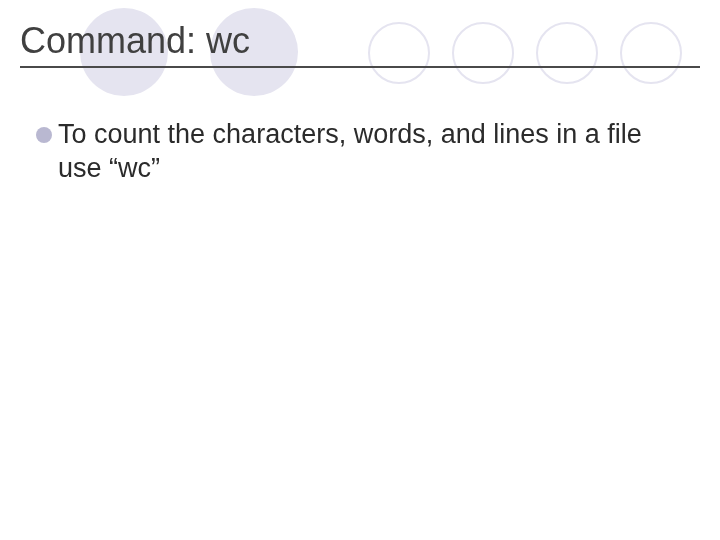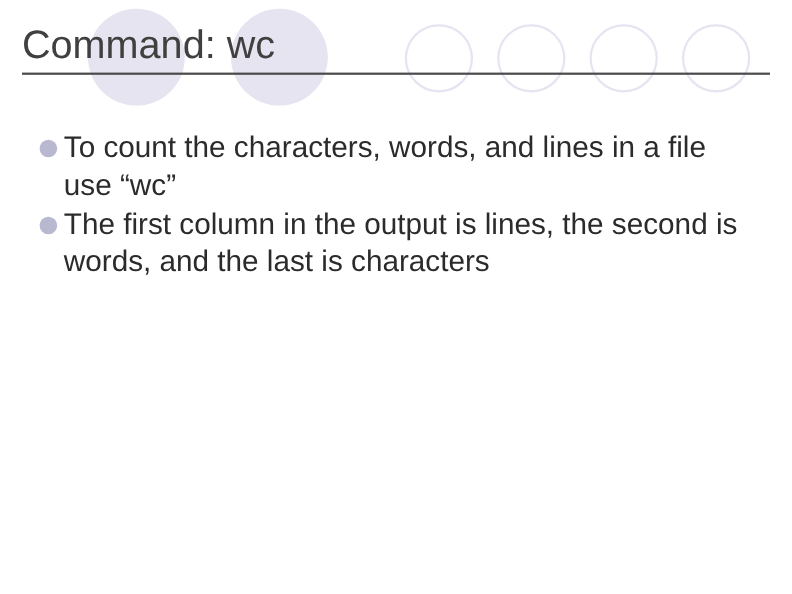--- a/index.html
+++ b/index.html
@@ -97,17 +97,13 @@
 <div class="title-wrap">
   <h1 class="title">Command: wc</h1>
   <div class="underline"></div>
 </div>
 
 <div class="body">
   <div class="bullet-item">
     <span class="bullet"></span>
     <span class="bullet-text">To count the characters, words, and lines in a file use “wc”</span>
   </div>
-  <div class="bullet-item">
-    <span class="bullet"></span>
-    <span class="bullet-text">The first column in the output is lines, the second is words, and the last is characters</span>
-  </div>
 </div>
 
 </body></html>

